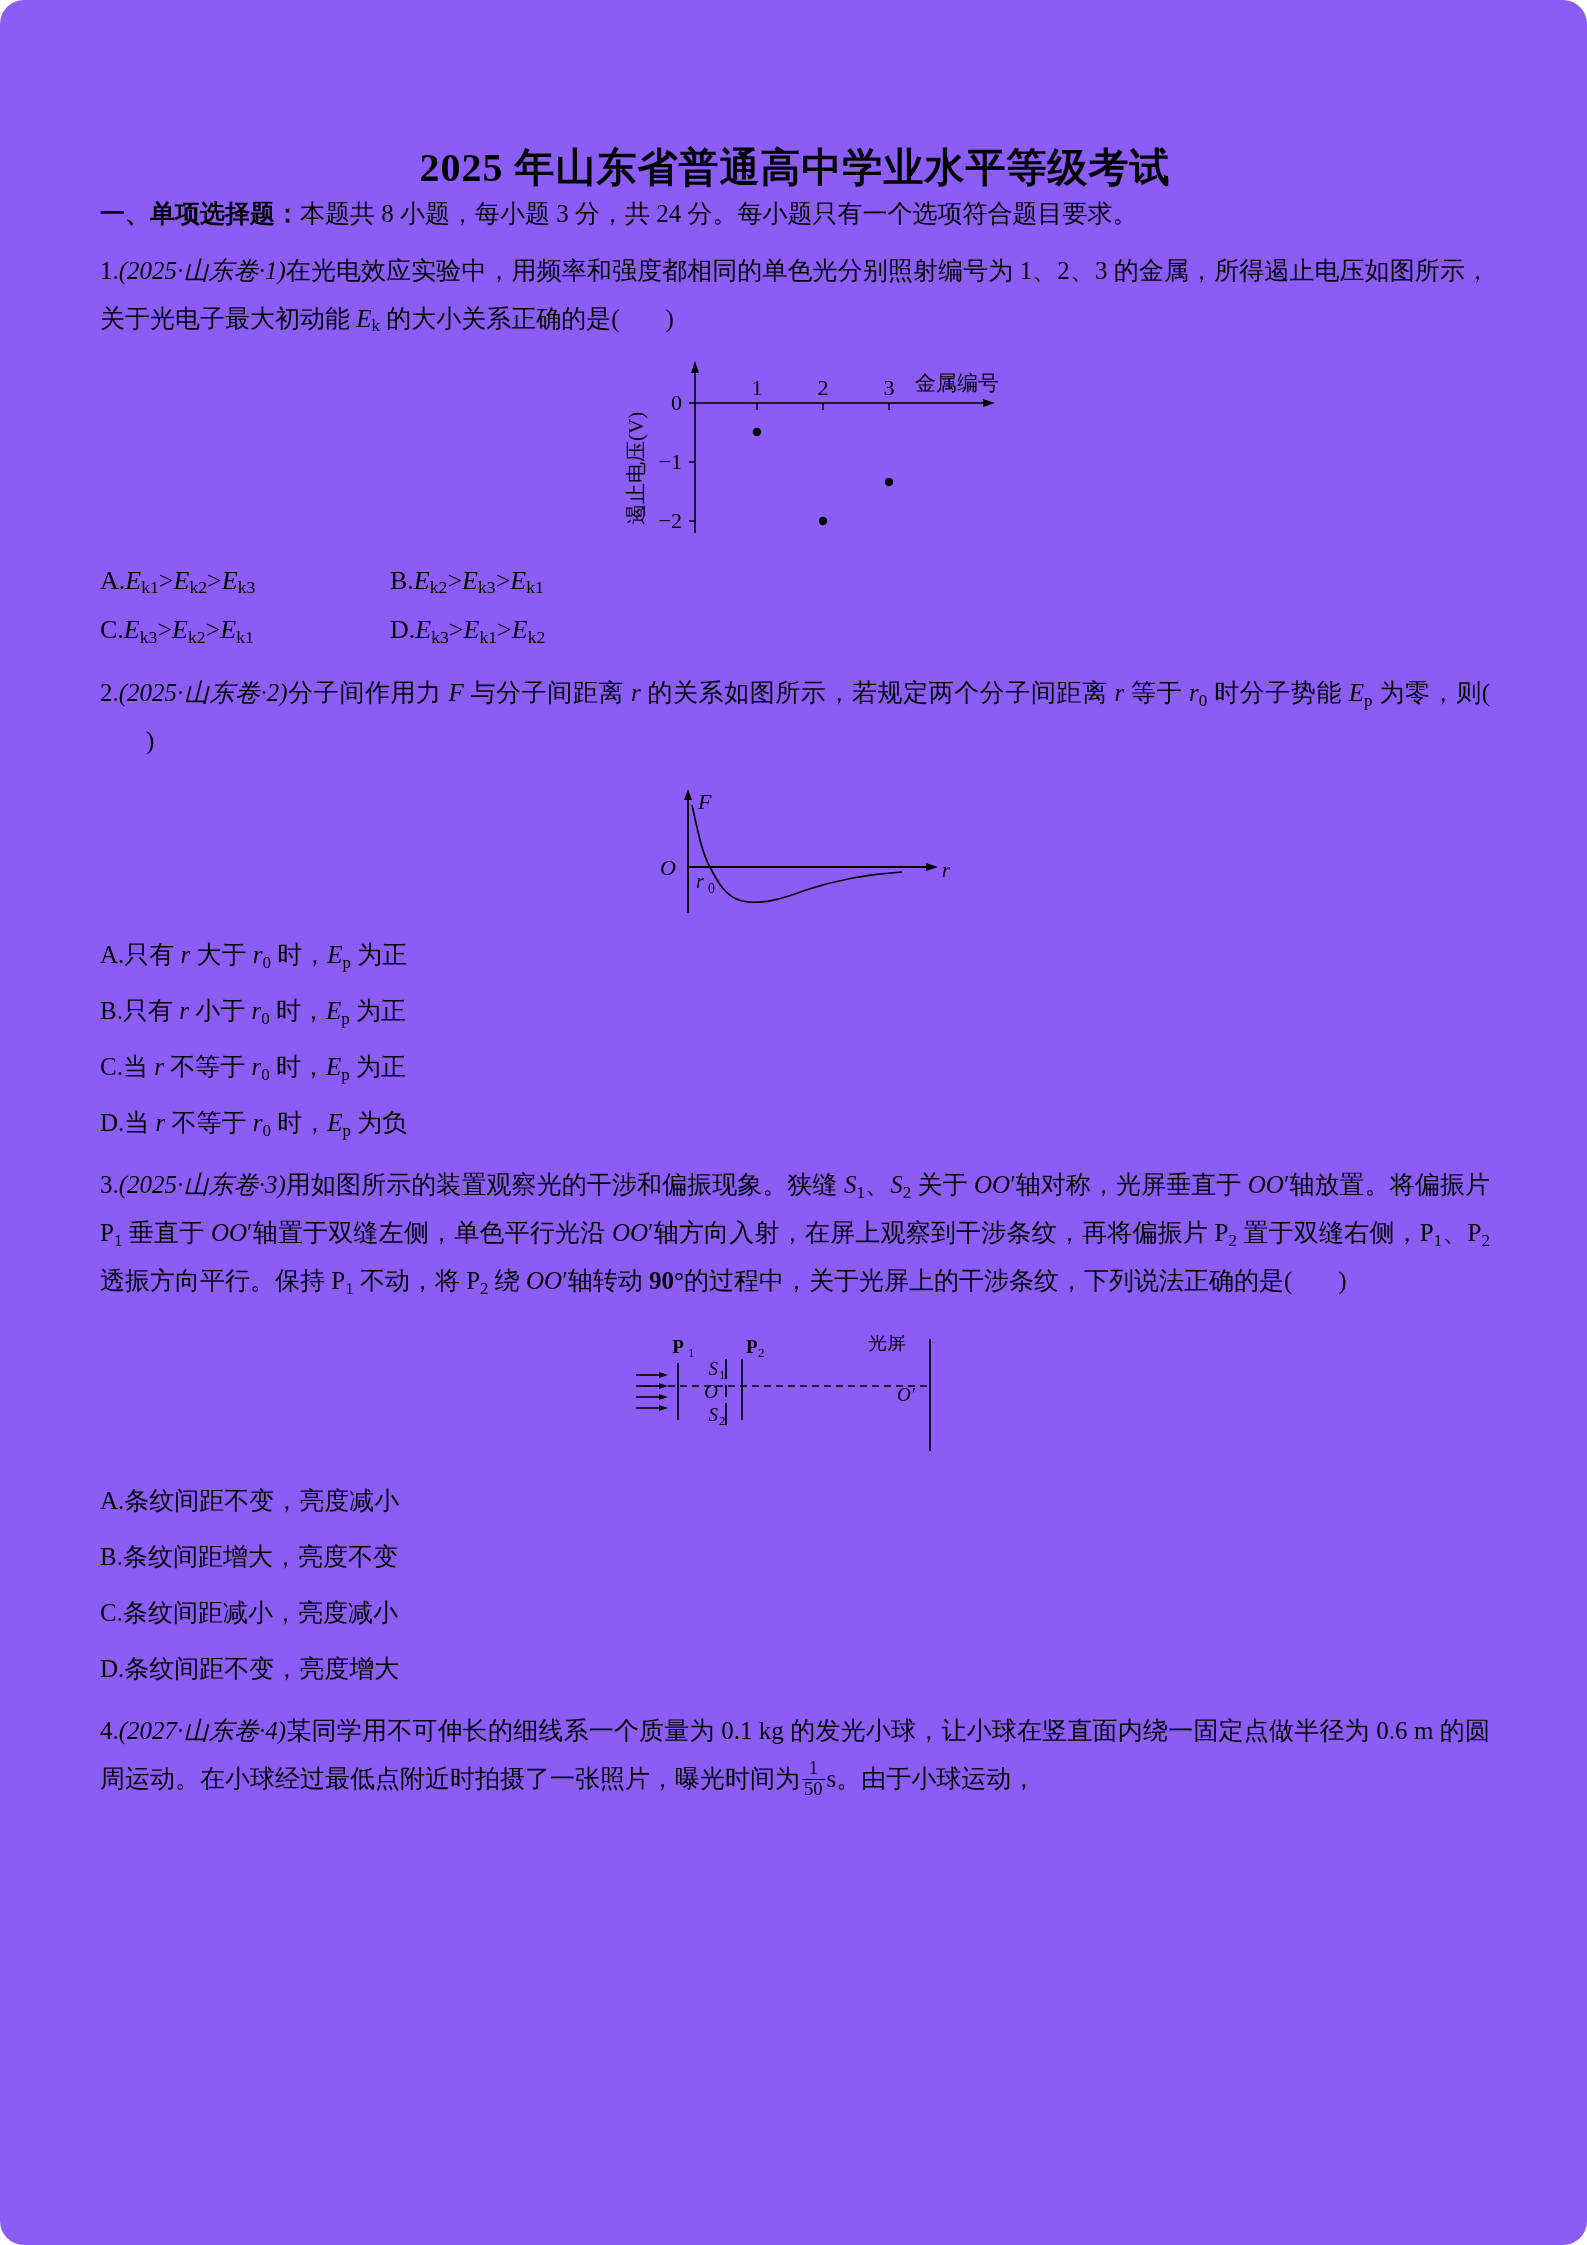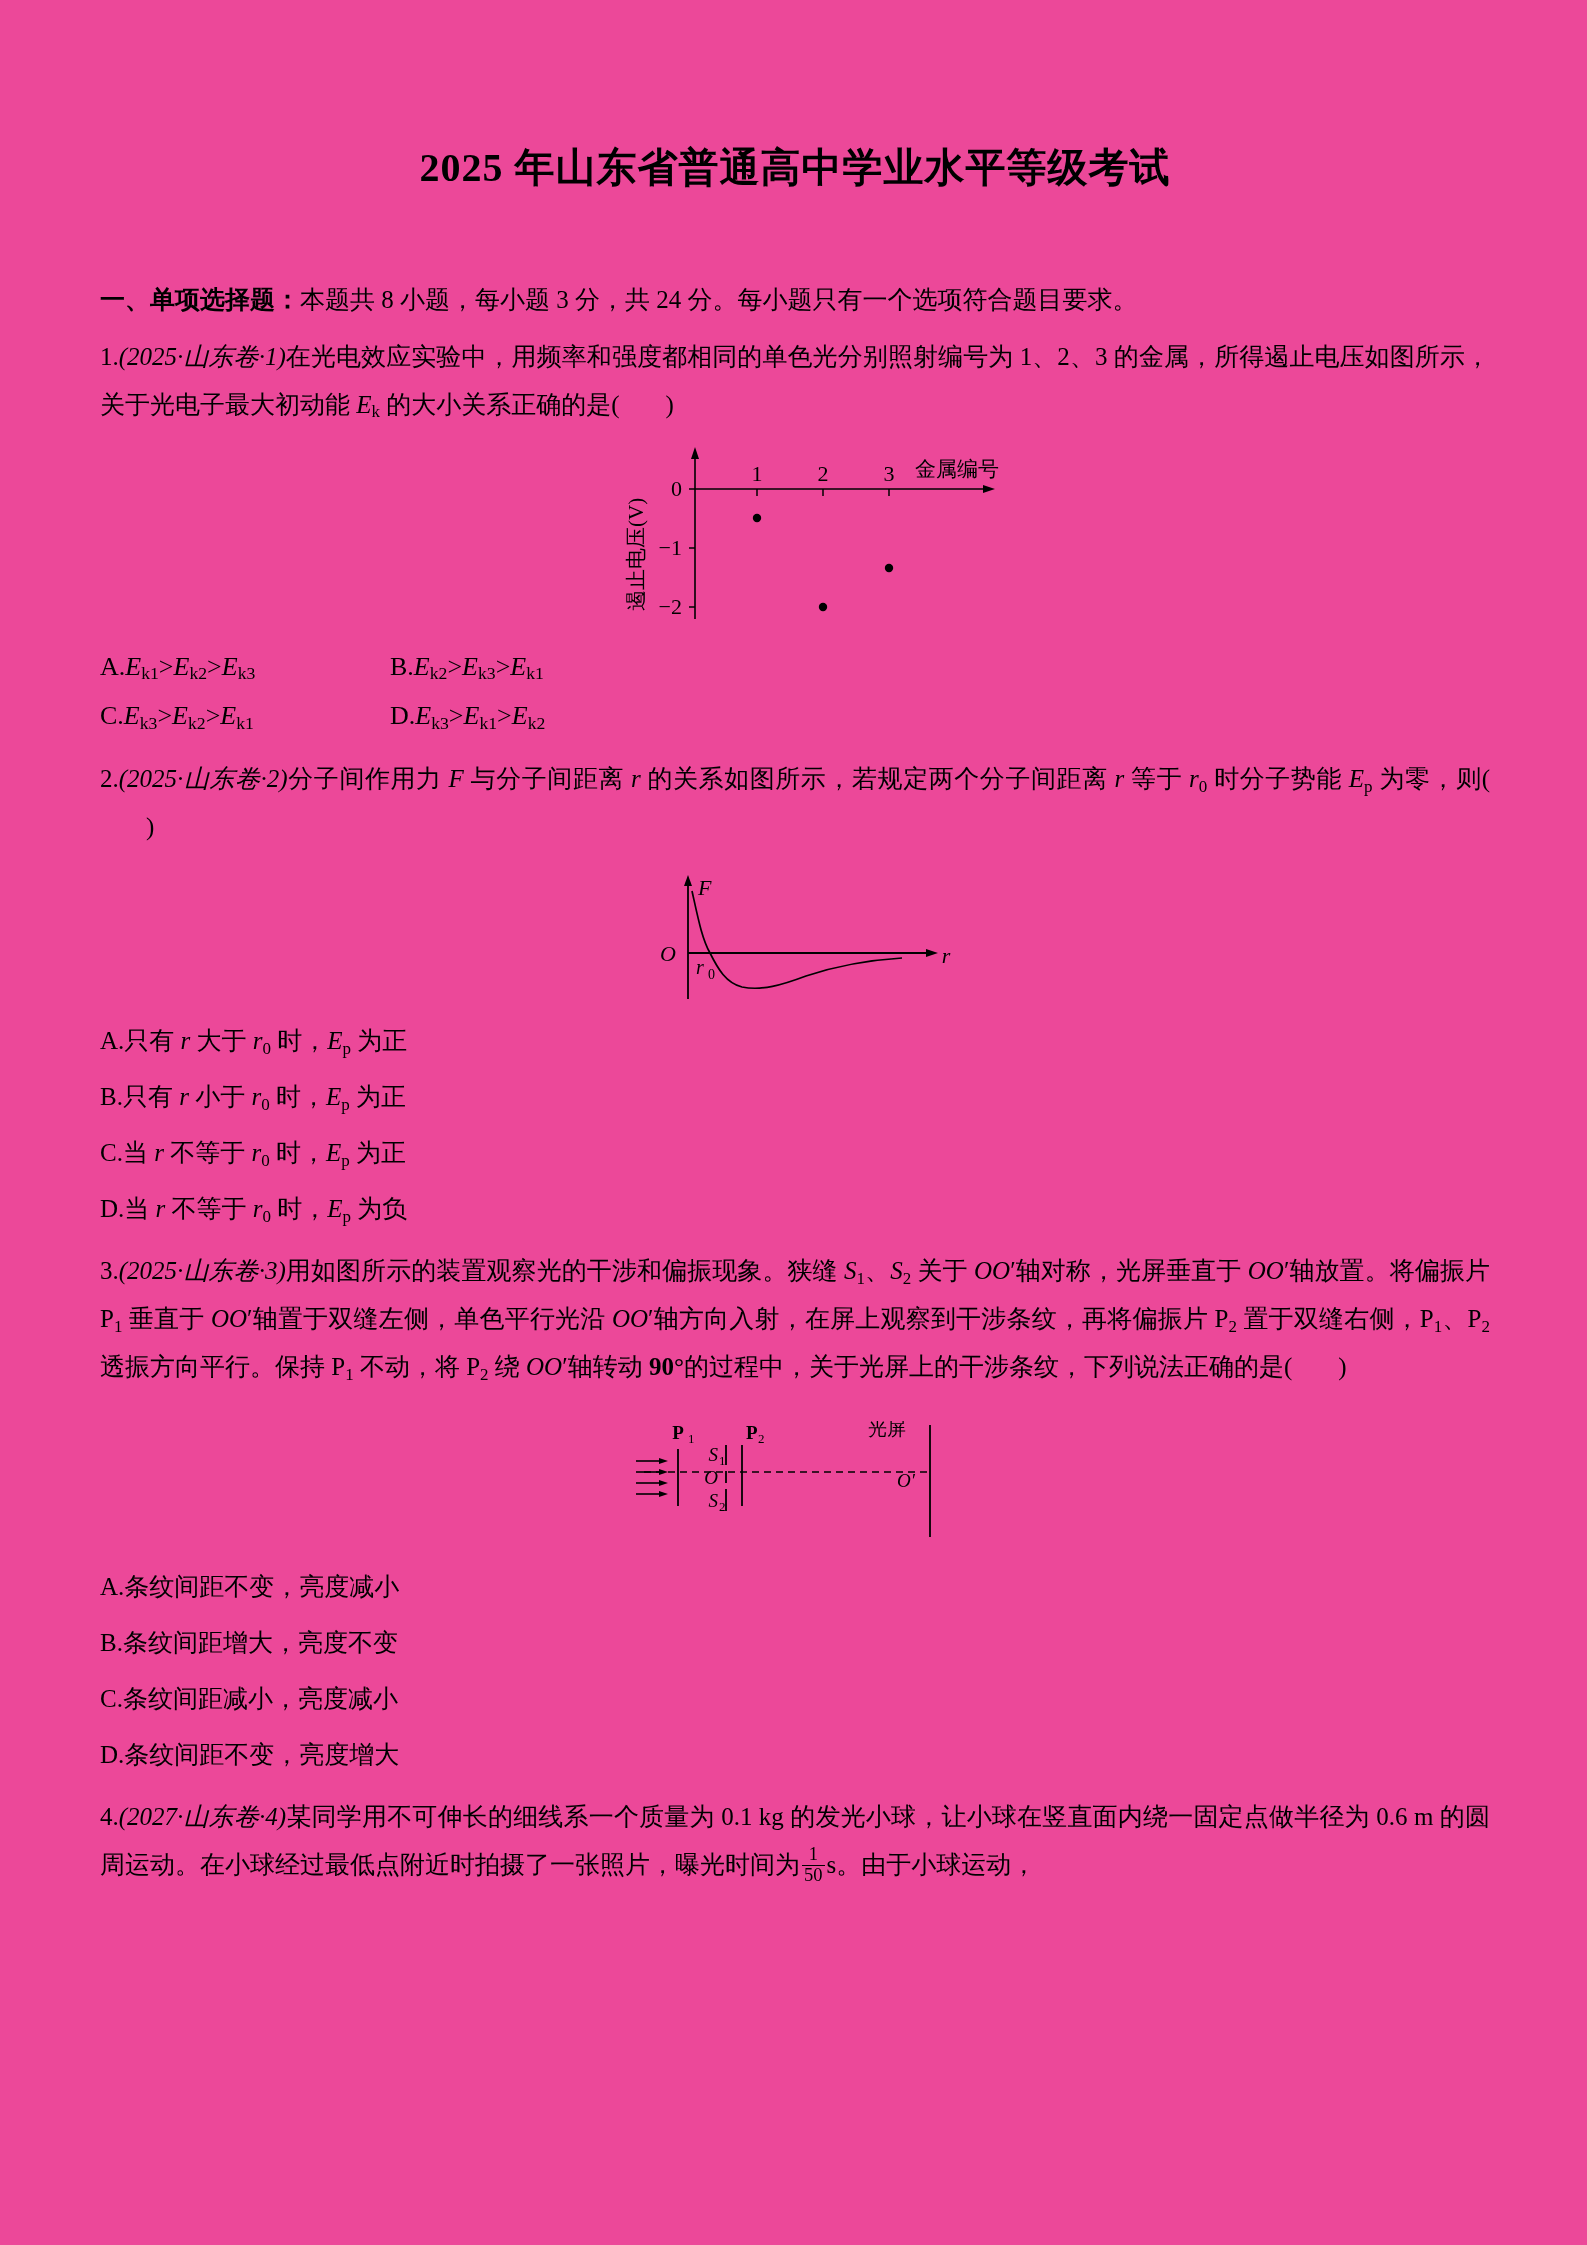--- a/index.html
+++ b/index.html
@@ -8,43 +8,43 @@
     background: #ffffff;
   }
   body {
     font-family: "Liberation Serif", "DejaVu Serif", serif;
     color: #000000;
   }
   .page {
     width: 1587px;
     height: 2245px;
     position: relative;
-    background: #ec4899;
+    background: #8b5cf6;
     box-sizing: border-box;
     padding: 12px;
     overflow: hidden;
+    border-radius: 24px;
   }
   .inner {
     position: absolute;
     left: 100px;
     top: 0;
     width: 1390px;
   }
   .doc-title {
     text-align: center;
     font-size: 40px;
     font-weight: bold;
     letter-spacing: 1px;
     margin-top: 140px;
     margin-bottom: 0;
     font-family: "Liberation Serif", "DejaVu Serif", serif;
   }
   .section-head {
     font-size: 25px;
-    margin-top: 86px;
     line-height: 1.5;
   }
   .section-head .bold {
     font-weight: bold;
   }
   .qtext {
     font-size: 25px;
     line-height: 1.92;
     margin-top: 14px;
     text-align: justify;

